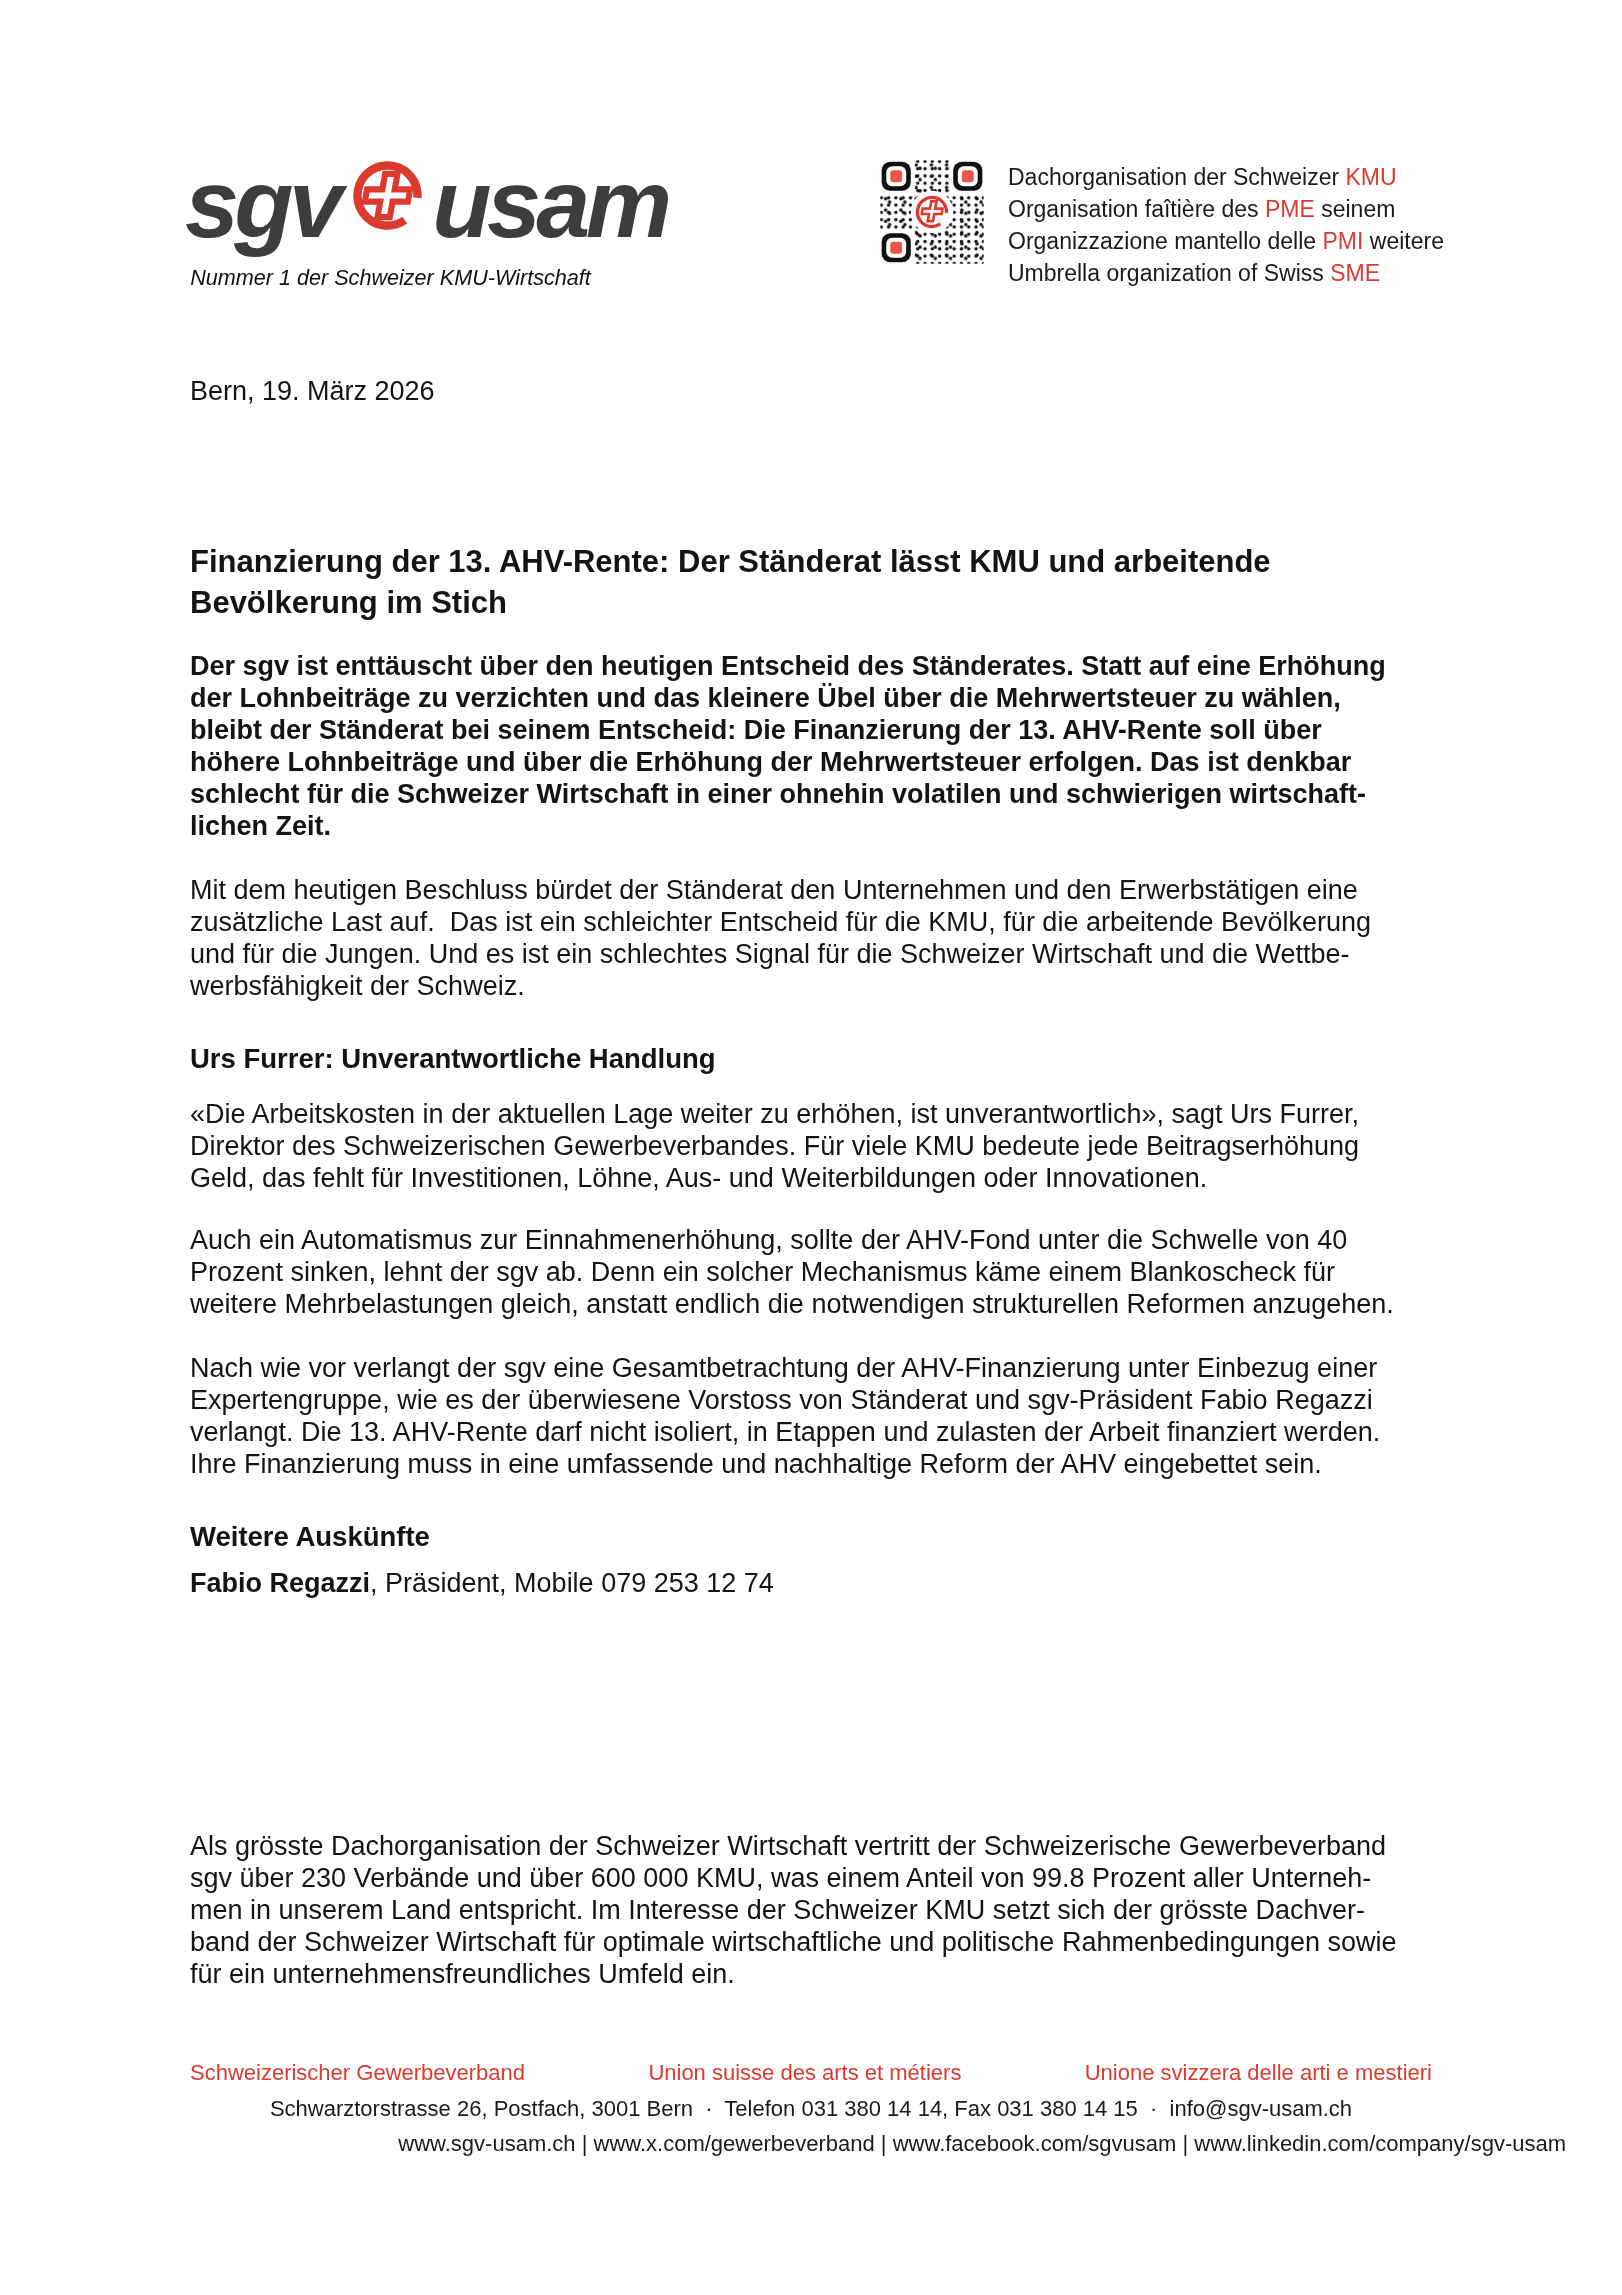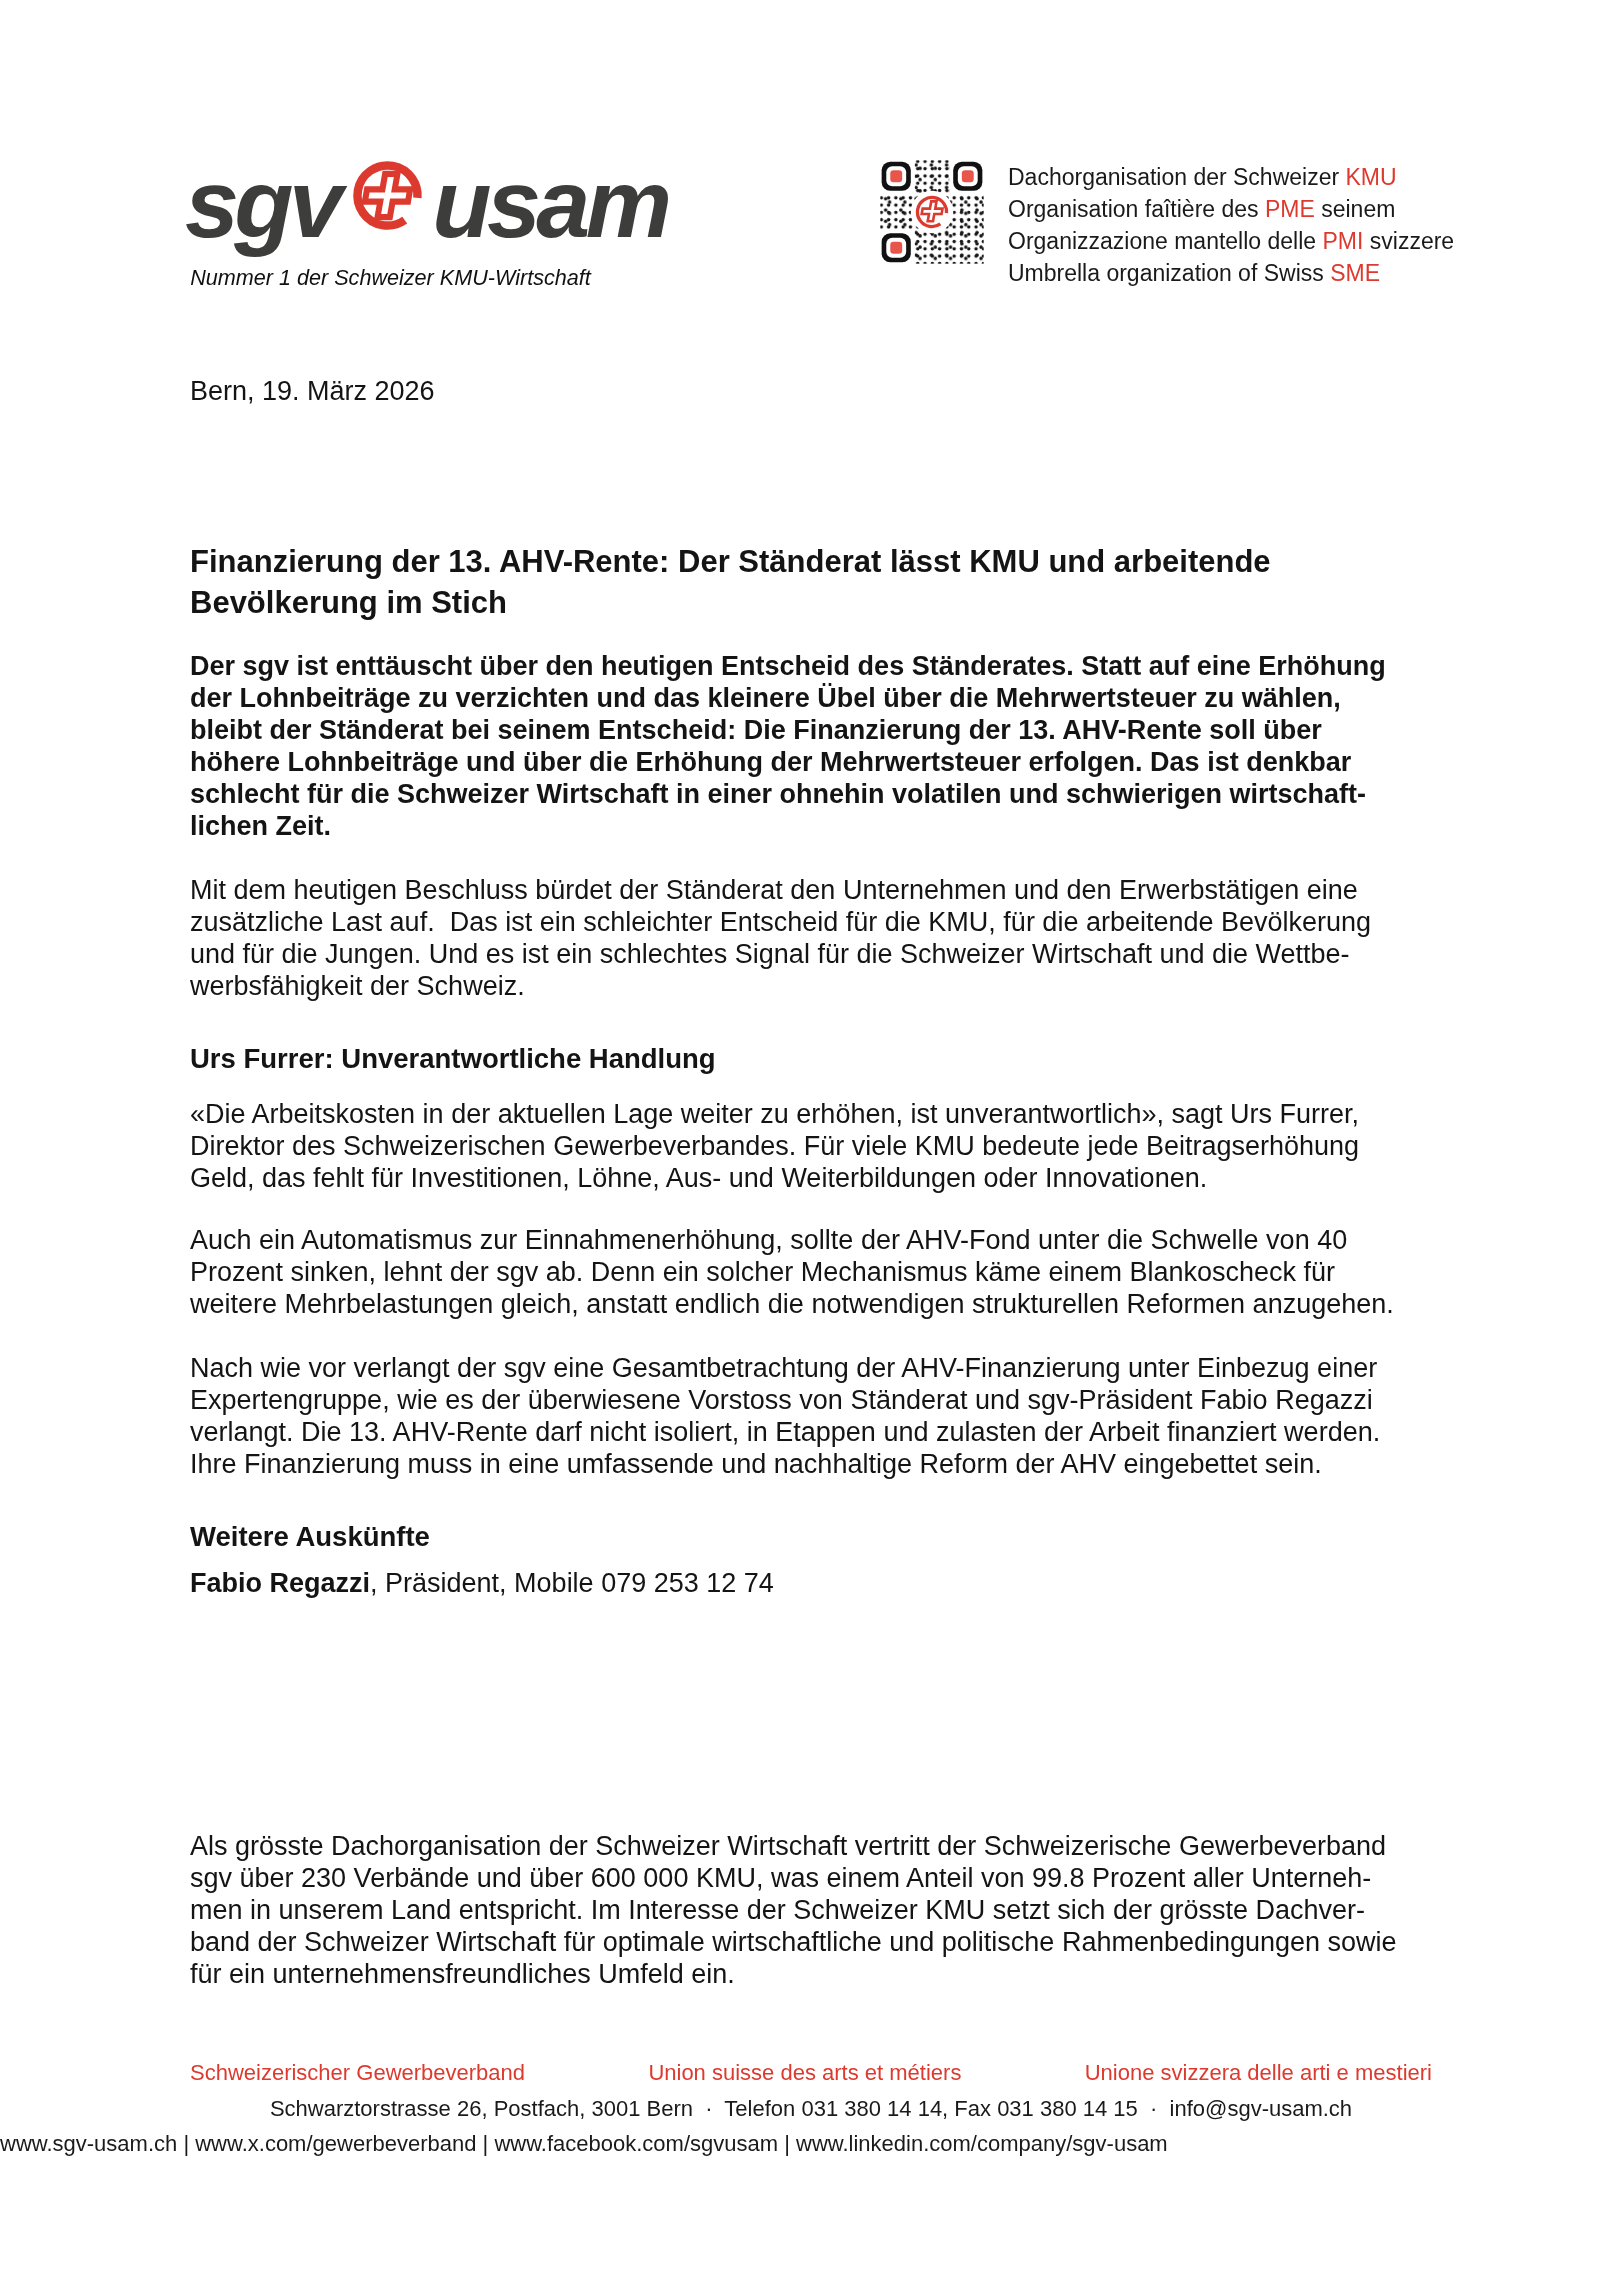--- a/index.html
+++ b/index.html
@@ -58,21 +58,21 @@
   .contacts{top:1567px;font-size:27px;line-height:33px;}
   .boiler{top:1830px;}
 
   
   .footer-labels{
     left:190px;top:2060px;width:1242px;
     display:flex;justify-content:space-between;
     font-size:22px;color:var(--accent);
   }
   .footer-address{left:0;top:2096px;width:1622px;text-align:center;font-size:22px;color:#1a1a1a;}
-  .footer-links{left:0;top:2131px;width:1566px;text-align:left;font-size:22px;color:#1a1a1a;}
+  .footer-links{left:0;top:2131px;width:1566px;text-align:right;font-size:22px;color:#1a1a1a;}
 
   :root{--accent:#dd3a2f;}
 </style>
 </head>
 <body>
 
 <div class="abs logo-block">
   <div class="logo-line">
     <span>sgv</span>
     <span class="logo-emblem">
@@ -128,21 +128,21 @@
     <circle cx="80" cy="80" r="22" fill="#fff" stroke="#dd3a2f" stroke-width="5" pathLength="100" stroke-dasharray="86 14" transform="rotate(55 80 80)"></circle>
     <g transform="translate(80 80) skewX(-10) translate(-80 -80)">
       <path d="M76 64 h8 v11 h11 v8 h-11 v11 h-8 v-11 h-11 v-8 h11 z" fill="#fff" stroke="#dd3a2f" stroke-width="4"></path>
     </g>
   </svg>
 </div>
 
 <div class="abs org-block">
   <div class="org-line"><span>Dachorganisation der Schweizer </span><span class="hl">KMU</span><span></span></div>
   <div class="org-line"><span>Organisation faîtière des </span><span class="hl">PME</span><span> seinem</span></div>
-  <div class="org-line"><span>Organizzazione mantello delle </span><span class="hl">PMI</span><span> svizzere</span></div>
+  <div class="org-line"><span>Organizzazione mantello delle </span><span class="hl">PMI</span><span> weitere</span></div>
   <div class="org-line"><span>Umbrella organization of Swiss </span><span class="hl">SME</span><span></span></div>
 </div>
 
 <div class="abs col meta">
   <div>Bern, 19. März 2026</div>
 </div>
 
 <div class="abs col doc-title prew">Finanzierung der 13. AHV-Rente: Der Ständerat lässt KMU und arbeitende
 Bevölkerung im Stich</div>
 

